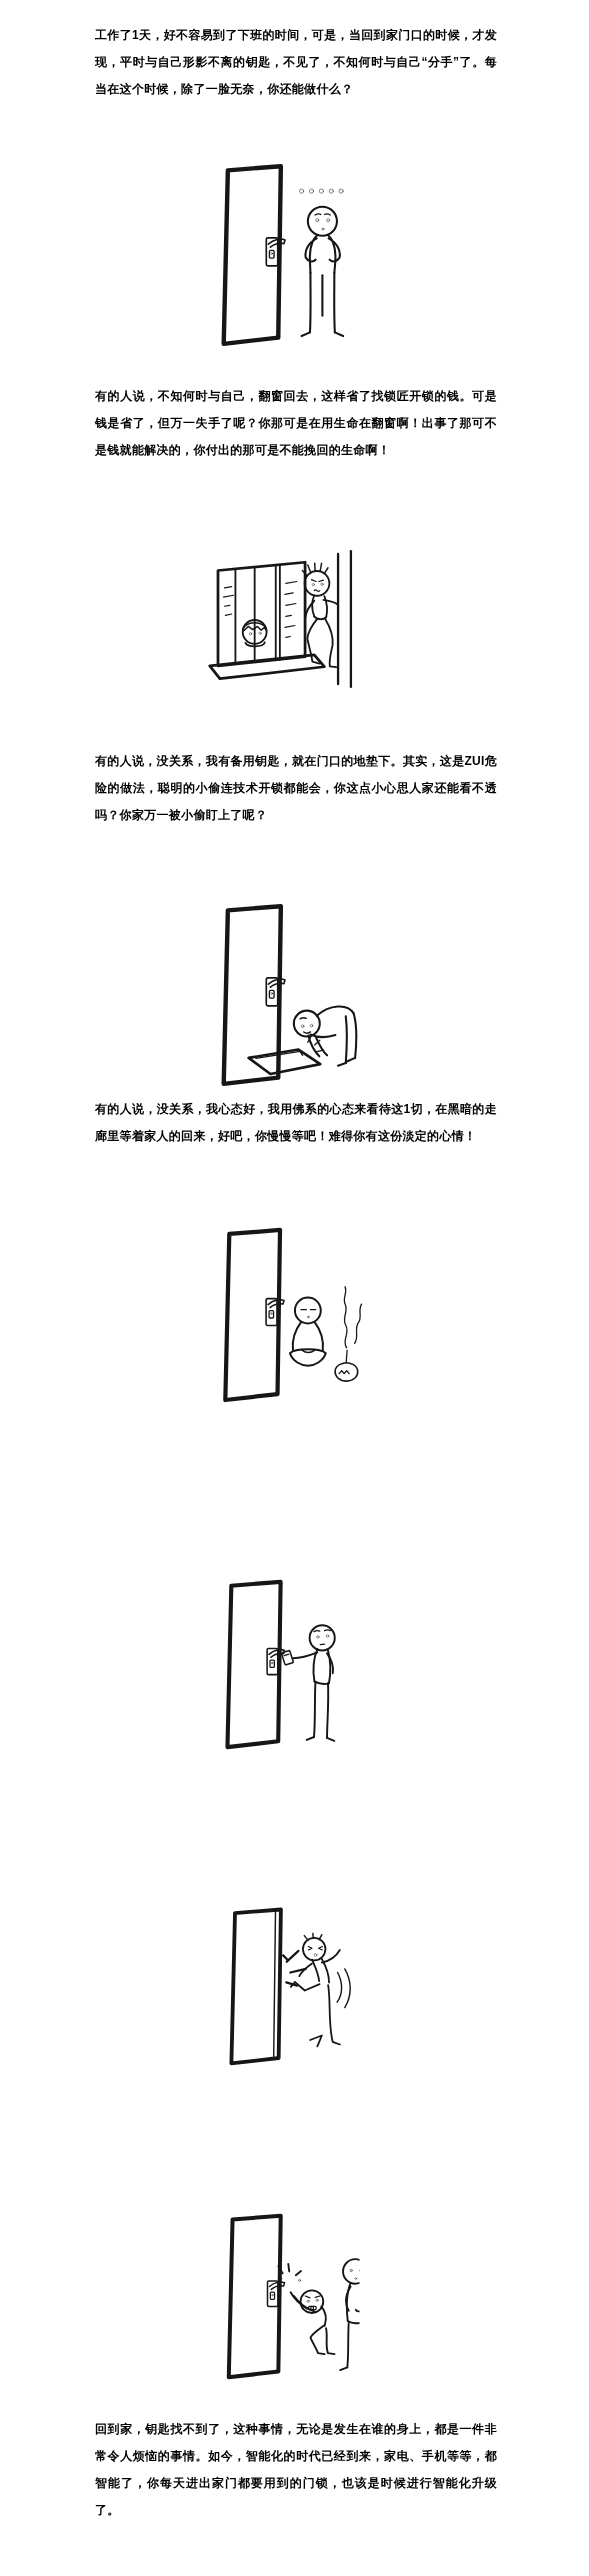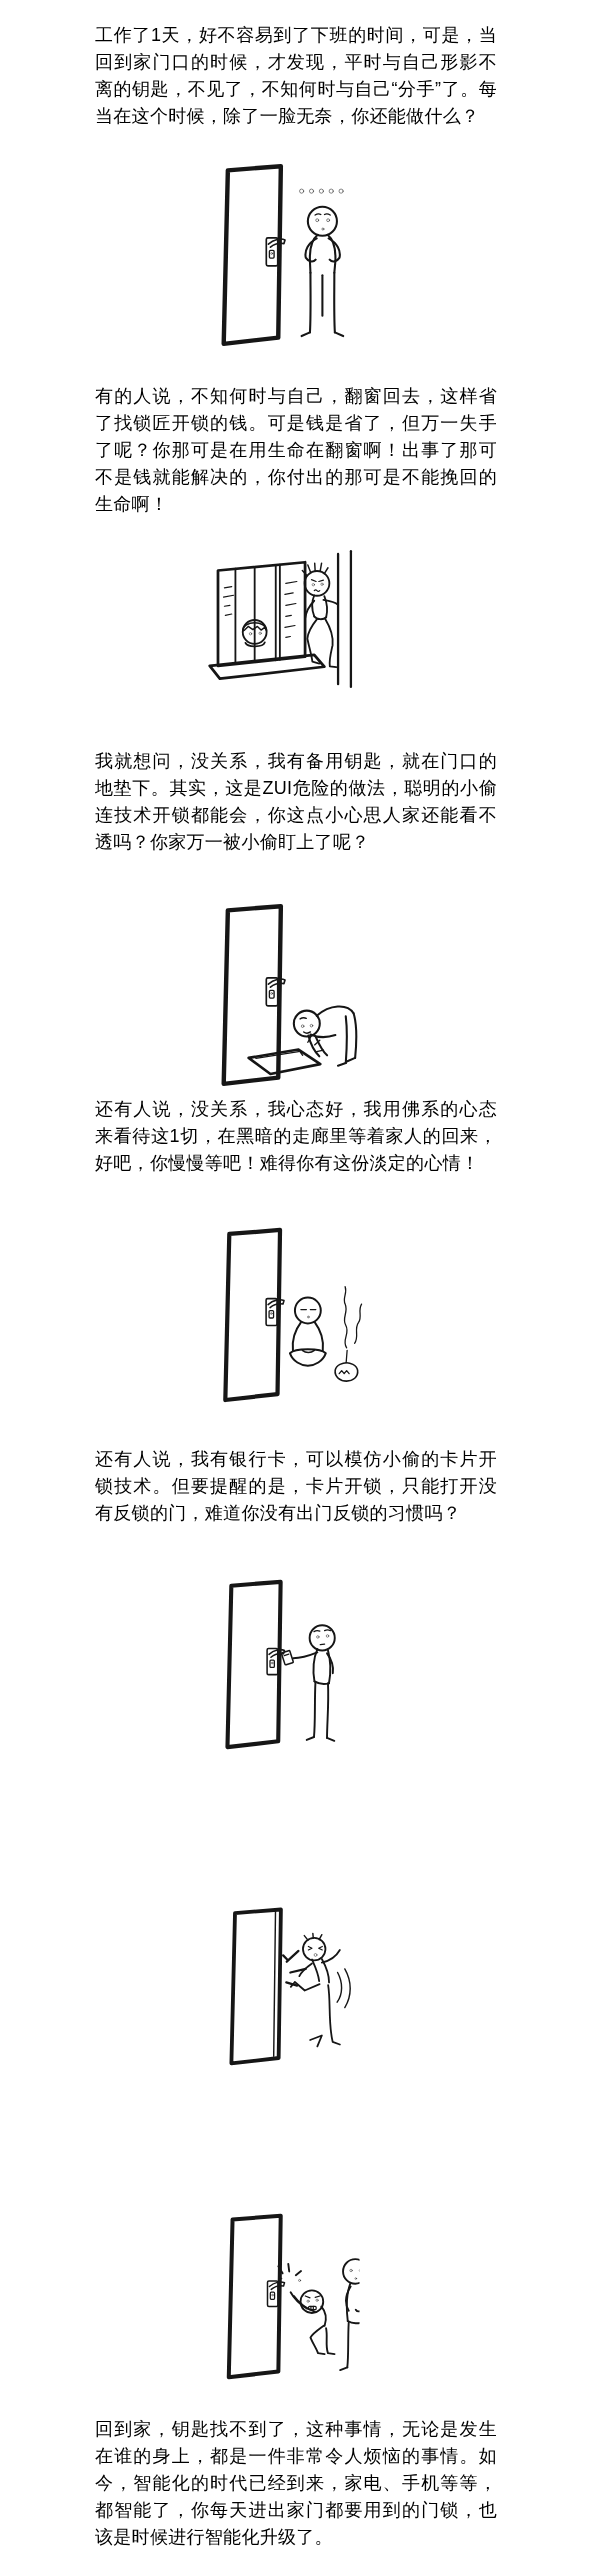--- a/index.html
+++ b/index.html
@@ -3,21 +3,21 @@
 <meta charset="utf-8">
 <style>
   html,body { margin:0; padding:0; background:#ffffff; }
   .page {
     position:relative; width:590px; height:3165px;
     background:#ffffff; overflow:hidden;
     font-family:"Liberation Sans", sans-serif; color:#000;
   }
   .para {
     position:absolute; left:95px; width:402px;
-    font-size:18px; line-height:27px; font-weight:400;
+    font-size:12px; line-height:27px; font-weight:700;
     text-align:justify; letter-spacing:0.3px;
   }
   .illo {
     position:absolute; left:0; width:100%;
     display:flex; justify-content:center; margin:0;
   }
   .illo svg { transform:translateX(-15.5px); }
   
   .illo svg path, .illo svg rect, .illo svg circle, .illo svg line {
     stroke:#161616; fill:none; stroke-linecap:round; stroke-linejoin:round;
@@ -101,21 +101,21 @@
       <g>
         <circle class="s4 fw" cx="116" cy="218" r="26"></circle>
         <path class="s3 fw" d="M90 216 C90 192 142 192 142 216 L138 208 L130 214 L122 206 L112 213 L102 206 L94 214 Z"></path>
         <circle class="fb" cx="107" cy="222" r="2.6"></circle>
           <circle class="fb" cx="128" cy="221" r="2.6"></circle>
         <path class="s4" d="M96 242 C100 252 134 252 138 241"></path>
       </g>
     </svg>
   </figure>
 
-  <div class="para" style="top:748px">我就想问，没关系，我有备用钥匙，就在门口的地垫下。其实，这是ZUI危险的做法，聪明的小偷连技术开锁都能会，你这点小心思人家还能看不透吗？你家万一被小偷盯上了呢？</div>
+  <div class="para" style="top:748px">有的人说，没关系，我有备用钥匙，就在门口的地垫下。其实，这是ZUI危险的做法，聪明的小偷连技术开锁都能会，你这点小心思人家还能看不透吗？你家万一被小偷盯上了呢？</div>
 
   <figure class="illo" style="top:901px" aria-label="looking-for-spare-key-under-doormat">
     <svg viewBox="0 0 340 360" height="187">
       <g>
         <path class="s8 fw" d="M70 18 L172 10 L167 340 L62 352 Z"></path>
         <rect class="s3 fw" x="144" y="148" width="22" height="54" rx="3"></rect>
         <path class="s3" d="M148 160 C158 151 172 148 180 152 L178 159 C168 157 158 161 152 166"></path>
         <rect class="s2" x="150" y="172" width="9" height="15" rx="2"></rect>
         <circle class="fb" cx="154.5" cy="178" r="1.8"></circle>
       </g>
@@ -133,21 +133,21 @@
         <path class="s4" d="M241 221 C266 199 300 197 312 216"></path>
         <path class="s4" d="M229 257 C243 263 262 263 277 258"></path>
         <path class="s4" d="M225 259 C229 275 236 289 246 299"></path>
         <path class="s4" d="M239 261 C246 277 252 289 261 297"></path>
         <path class="s4" d="M312 216 C320 242 318 272 315 302 M297 222 C301 254 299 284 297 312"></path>
         <path class="s4" d="M315 302 L299 309 M297 312 L282 317"></path>
       </g>
     </svg>
   </figure>
 
-  <div class="para" style="top:1096px">还有人说，没关系，我心态好，我用佛系的心态来看待这1切，在黑暗的走廊里等着家人的回来，好吧，你慢慢等吧！难得你有这份淡定的心情！</div>
+  <div class="para" style="top:1096px">有的人说，没关系，我心态好，我用佛系的心态来看待这1切，在黑暗的走廊里等着家人的回来，好吧，你慢慢等吧！难得你有这份淡定的心情！</div>
 
   <figure class="illo" style="top:1225px" aria-label="meditating-by-door-with-incense">
     <svg viewBox="0 0 340 360" height="179">
       <g>
         <path class="s8 fw" d="M70 18 L172 10 L167 340 L62 352 Z"></path>
         <rect class="s3 fw" x="144" y="148" width="22" height="54" rx="3"></rect>
         <path class="s3" d="M148 160 C158 151 172 148 180 152 L178 159 C168 157 158 161 152 166"></path>
         <rect class="s2" x="150" y="172" width="9" height="15" rx="2"></rect>
         <circle class="fb" cx="154.5" cy="178" r="1.8"></circle>
       </g>
@@ -165,21 +165,20 @@
         <path class="s2" d="M291 299 l5 -6 l5 6 l5 -6 l5 6"></path>
         <path class="s2" d="M305 277 L307 252"></path>
       </g>
       <g>
         <path class="s2" d="M306 247 C295 231 314 219 304 201 C296 187 310 175 303 159 C297 147 308 137 303 124"></path>
         <path class="s2" d="M322 238 C332 224 320 210 330 196 C338 184 328 172 336 159"></path>
       </g>
     </svg>
   </figure>
 
-  <div class="para" style="top:1446px">还有人说，我有银行卡，可以模仿小偷的卡片开锁技术。但要提醒的是，卡片开锁，只能打开没有反锁的门，难道你没有出门反锁的习惯吗？</div>
 
   <figure class="illo" style="top:1577px" aria-label="opening-door-with-bank-card">
     <svg viewBox="0 0 340 360" height="174">
       <g>
         <path class="s8 fw" d="M70 18 L172 10 L167 340 L62 352 Z"></path>
         <rect class="s3 fw" x="144" y="148" width="22" height="54" rx="3"></rect>
         <path class="s3" d="M148 160 C158 151 172 148 180 152 L178 159 C168 157 158 161 152 166"></path>
         <rect class="s2" x="150" y="172" width="9" height="15" rx="2"></rect>
         <circle class="fb" cx="154.5" cy="178" r="1.8"></circle>
       </g>

